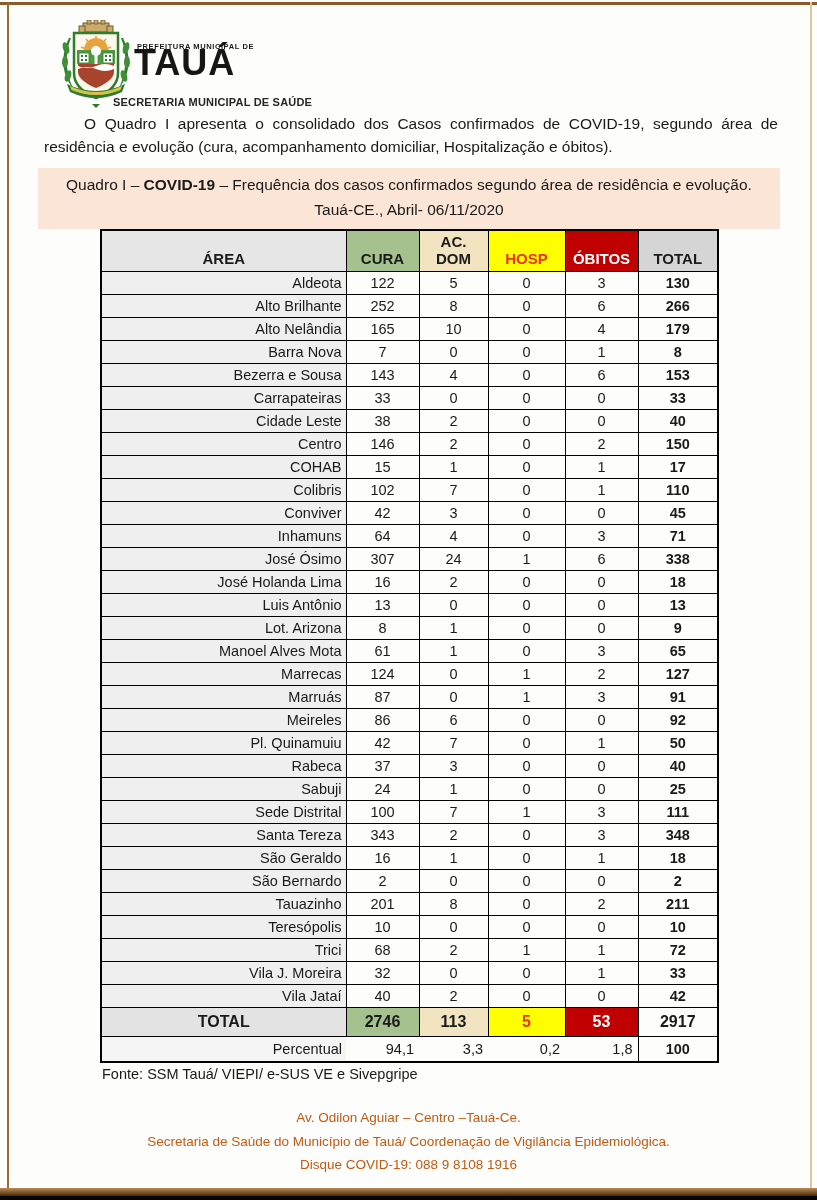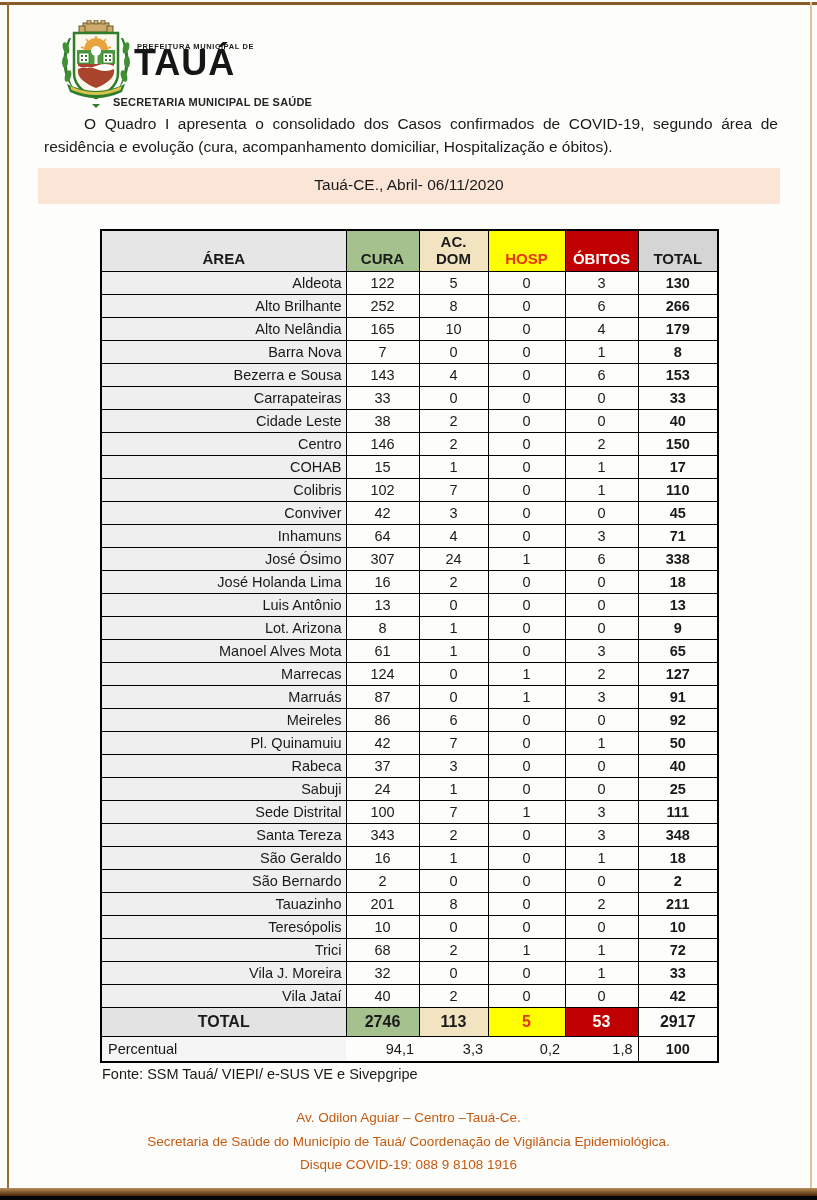--- a/index.html
+++ b/index.html
@@ -40,21 +40,21 @@
   td.c-total{font-weight:bold;}
   
   .total-row td{height:28px;font-size:16px;font-weight:bold;}
   .t-label{background:#e3e3e3;text-align:center !important;}
   .t-cura{background:#a5c18d;}
   .t-acdom{background:#f2e4c0;}
   .t-hosp{background:#ffff00;color:#e8340c;}
   .t-obitos{background:#c00000;color:#ffffff;}
   
   .pct-row td{height:24px;font-size:14.5px;}
-  .p-label{text-align:left;background:#f5f5f5;padding-left:6px;border-right:none !important;}
+  .p-label{text-align:right;background:#f5f5f5;padding-left:6px;border-right:none !important;}
   .p-num{text-align:right !important;padding-right:5px !important;border-left:none !important;border-right:none !important;}
   .p-total{font-weight:bold;border-left:1px solid #000 !important;}
   .fonte{margin:3px 0 0 2px;font-size:14.5px;color:#1a1a1a;}
   
   .footer{position:absolute;left:0;width:817px;top:1106px;text-align:center;
     color:#c55a11;font-size:13.5px;line-height:1.75;}
 </style>
 </head>
 <body>
 
@@ -121,20 +121,21 @@
 
     <path d="M35,84 l4,4 l4,-4 Z" fill="#2f7d2c"></path>
   </svg>
   <div class="logo-small">PREFEITURA MUNICIPAL DE</div>
   <div class="logo-big">TAUÁ</div>
   <div class="secretariat">SECRETARIA MUNICIPAL DE SAÚDE</div>
 
   <p class="intro">O Quadro I apresenta o consolidado dos Casos confirmados de COVID-19, segundo área de residência e evolução (cura, acompanhamento domiciliar, Hospitalização e óbitos).</p>
 
   <div class="quadro-title">
+    <div><span>Quadro I – </span><b>COVID-19</b><span> – Frequência dos casos confirmados segundo área de residência e evolução.</span></div>
     <div>Tauá-CE., Abril- 06/11/2020</div>
   </div>
 
   <div class="table-wrap">
     <table>
       <colgroup>
         <col style="width:245px">
           <col style="width:73px">
           <col style="width:69px">
         <col style="width:77px">

